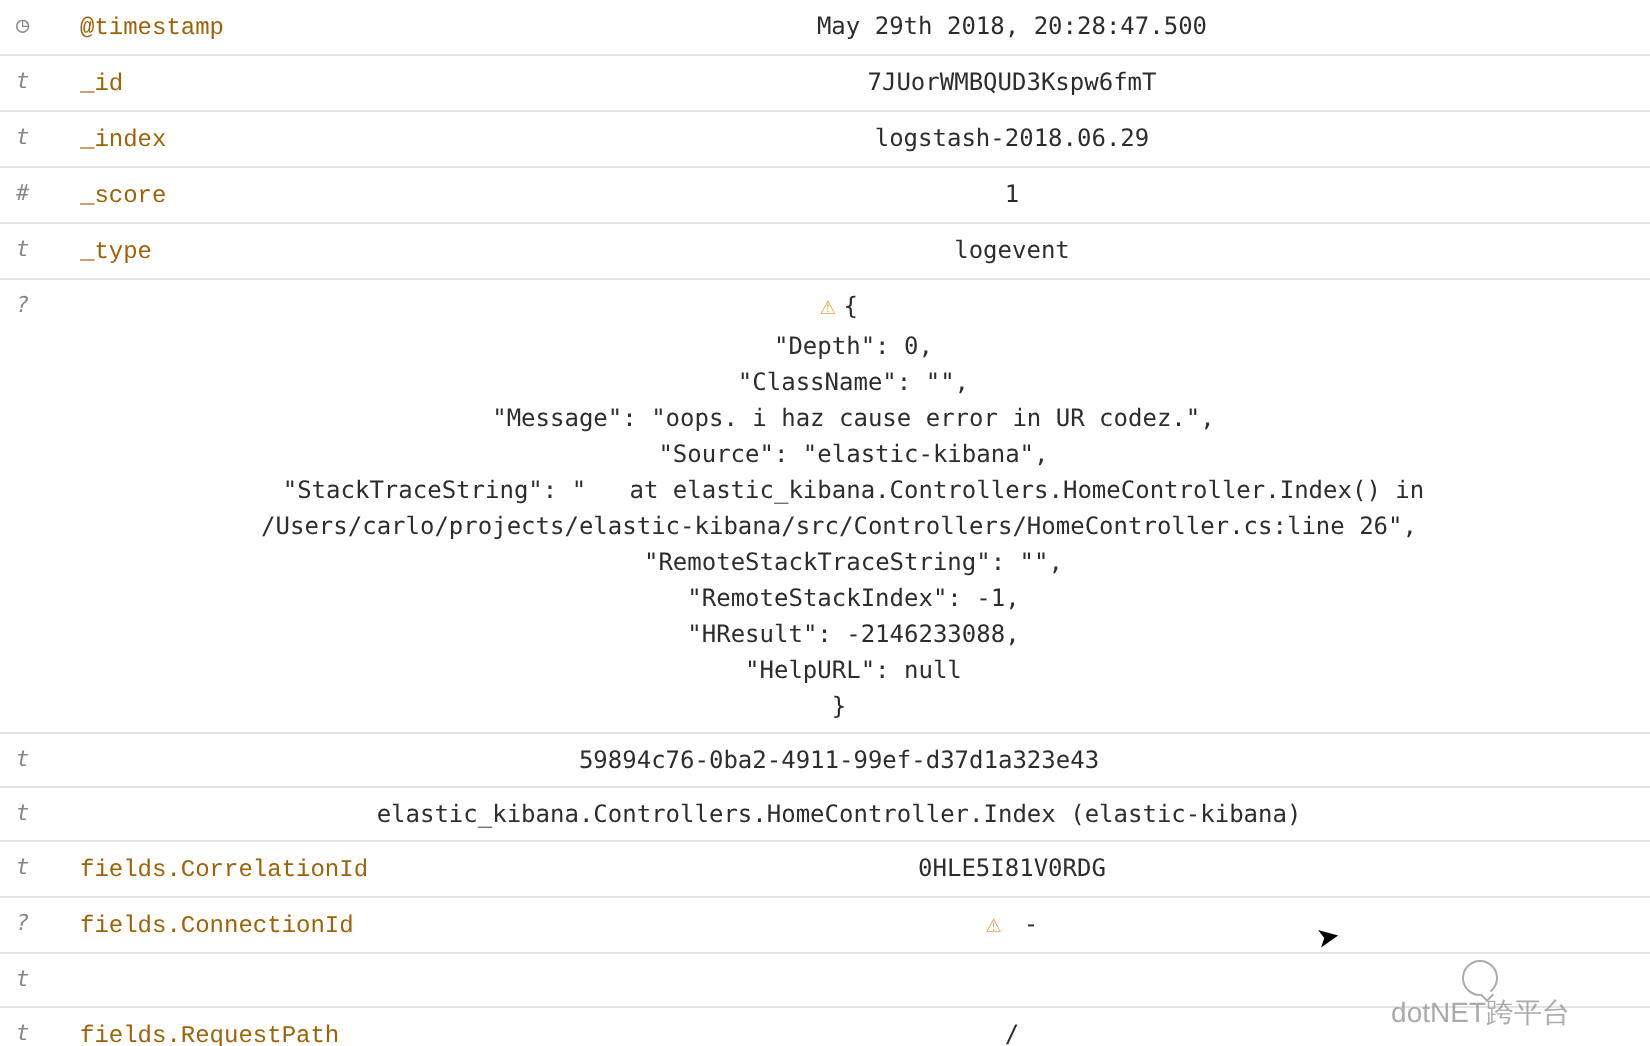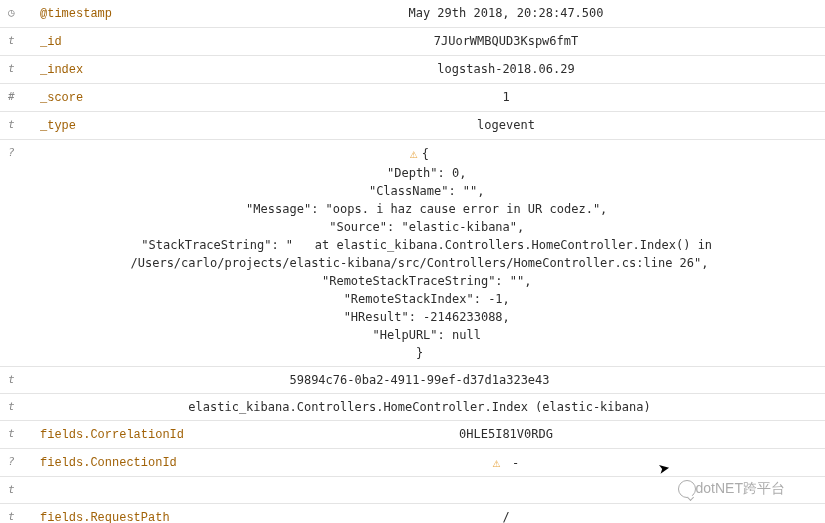--- a/index.html
+++ b/index.html
@@ -56,20 +56,21 @@
   .watermark {
     position: absolute;
     right: 40px;
     top: 480px;
     display: flex;
     align-items: center;
     color: #888;
     font-size: 14px;
     gap: 0;
     opacity: 0.7;
+    flex-direction: column;
   }
   .watermark .bubble {
     width: 18px; height: 18px;
     border: 1.5px solid #888;
     border-radius: 50%;
     position: relative;
   }
   .watermark .bubble::after {
     content: "";
     position: absolute;

